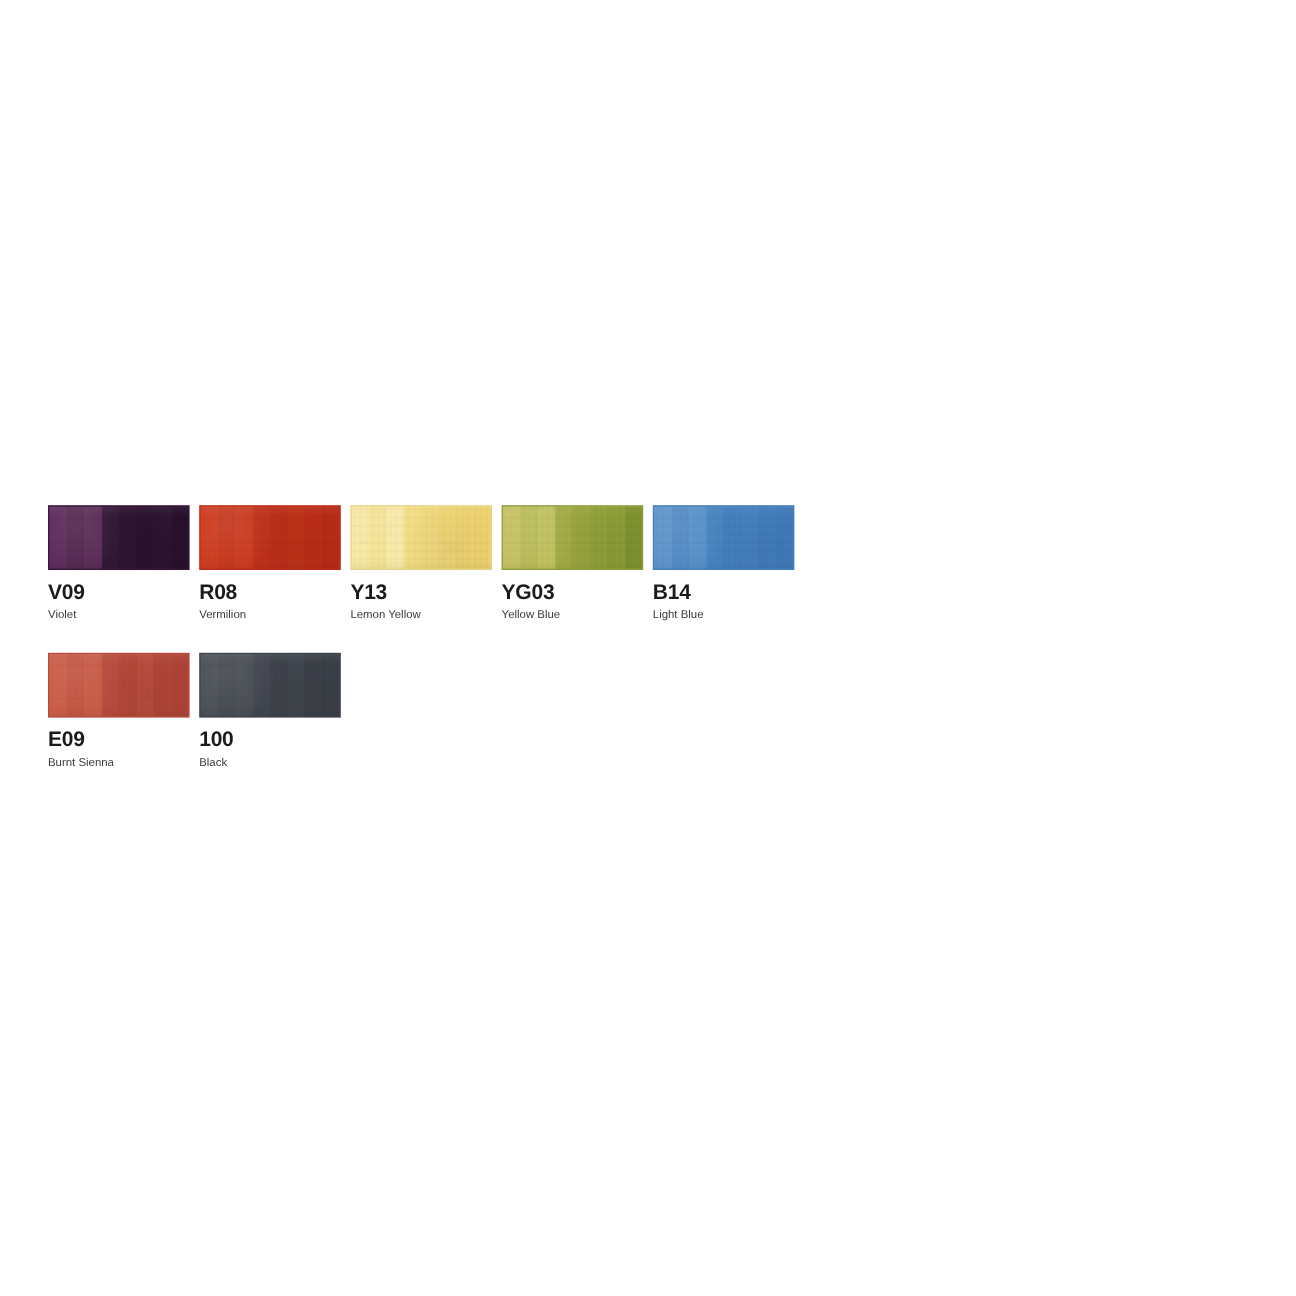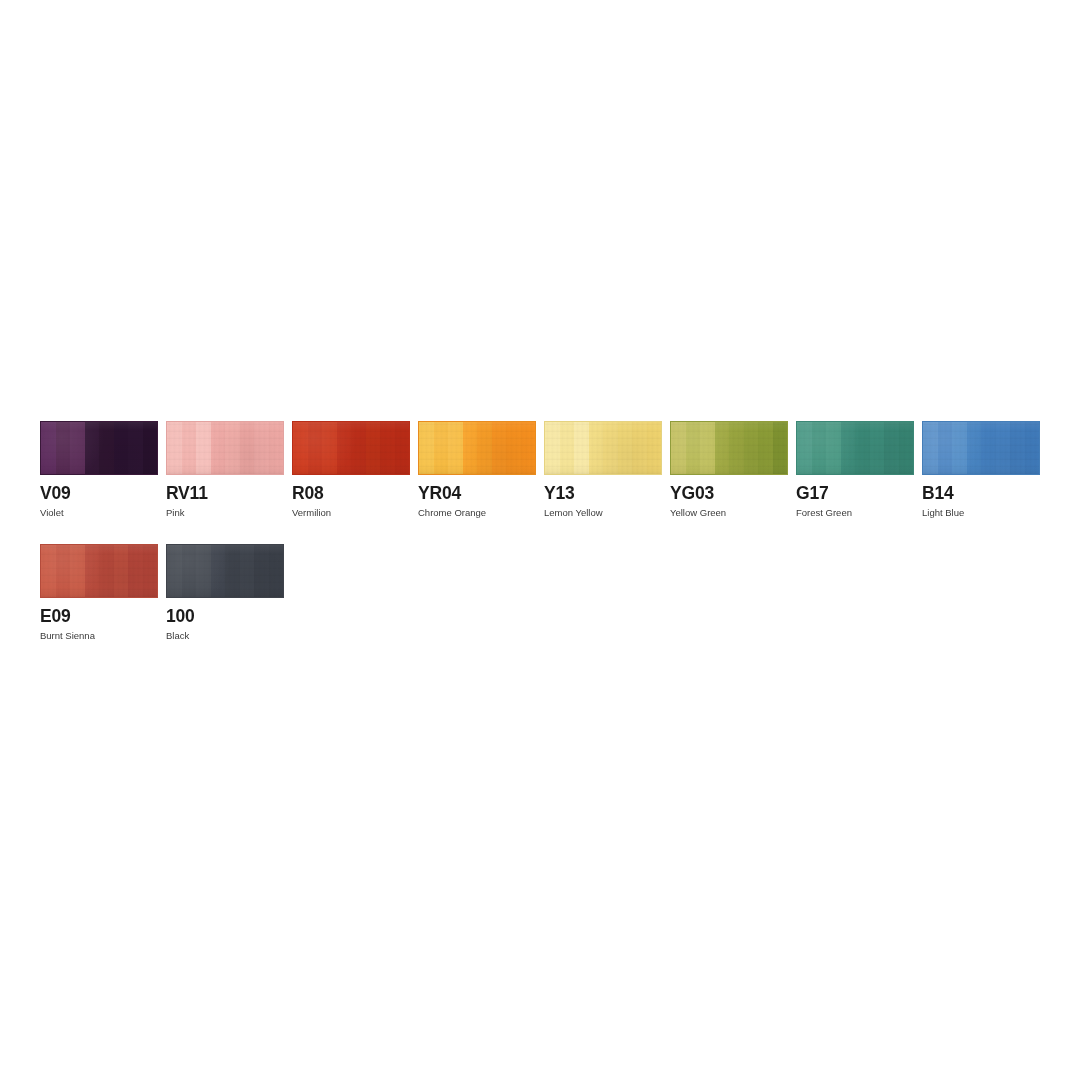--- a/index.html
+++ b/index.html
@@ -132,74 +132,38 @@
               <div class="band" style="background: rgb(44, 20, 50);"></div>
               <div class="band" style="background: rgb(39, 16, 44);"></div>
             </div>
             <div class="tex"></div>
             <div class="tex2"></div>
           </div>
           <div class="swatch-code">V09</div>
           <div class="swatch-name">Violet</div>
         </div>
         <div class="swatch-cell">
-          <div class="swatch-chip" style="background: rgb(241, 174, 171);">
-            <div class="band-layer">
-              <div class="band" style="background: rgb(245, 189, 184);"></div>
-              <div class="band" style="background: rgb(242, 178, 173);"></div>
-              <div class="band" style="background: rgb(246, 192, 187);"></div>
-              <div class="band" style="background: rgb(239, 169, 165);"></div>
-              <div class="band" style="background: rgb(241, 174, 169);"></div>
-              <div class="band" style="background: rgb(237, 166, 162);"></div>
-              <div class="band" style="background: rgb(240, 171, 167);"></div>
-              <div class="band" style="background: rgb(238, 168, 164);"></div>
-            </div>
-            <div class="tex"></div>
-            <div class="tex2"></div>
-          </div>
-          <div class="swatch-code">RV11</div>
-          <div class="swatch-name">Pink</div>
-        </div>
-        <div class="swatch-cell">
           <div class="swatch-chip" style="background: rgb(196, 49, 26);">
             <div class="band-layer">
               <div class="band" style="background: rgb(207, 58, 29);"></div>
               <div class="band" style="background: rgb(199, 54, 28);"></div>
               <div class="band" style="background: rgb(203, 58, 30);"></div>
               <div class="band" style="background: rgb(192, 48, 26);"></div>
               <div class="band" style="background: rgb(189, 46, 25);"></div>
               <div class="band" style="background: rgb(193, 50, 24);"></div>
               <div class="band" style="background: rgb(189, 45, 23);"></div>
               <div class="band" style="background: rgb(185, 43, 22);"></div>
             </div>
             <div class="tex"></div>
             <div class="tex2"></div>
           </div>
           <div class="swatch-code">R08</div>
           <div class="swatch-name">Vermilion</div>
         </div>
         <div class="swatch-cell">
-          <div class="swatch-chip" style="background: rgb(247, 148, 32);">
-            <div class="band-layer">
-              <div class="band" style="background: rgb(247, 195, 74);"></div>
-              <div class="band" style="background: rgb(246, 185, 60);"></div>
-              <div class="band" style="background: rgb(248, 190, 69);"></div>
-              <div class="band" style="background: rgb(249, 164, 43);"></div>
-              <div class="band" style="background: rgb(247, 157, 39);"></div>
-              <div class="band" style="background: rgb(248, 148, 34);"></div>
-              <div class="band" style="background: rgb(247, 145, 31);"></div>
-              <div class="band" style="background: rgb(246, 143, 30);"></div>
-            </div>
-            <div class="tex"></div>
-            <div class="tex2"></div>
-          </div>
-          <div class="swatch-code">YR04</div>
-          <div class="swatch-name">Chrome Orange</div>
-        </div>
-        <div class="swatch-cell">
           <div class="swatch-chip" style="background: rgb(244, 224, 138);">
             <div class="band-layer">
               <div class="band" style="background: rgb(247, 232, 163);"></div>
               <div class="band" style="background: rgb(245, 227, 148);"></div>
               <div class="band" style="background: rgb(248, 233, 166);"></div>
               <div class="band" style="background: rgb(243, 221, 132);"></div>
               <div class="band" style="background: rgb(242, 218, 126);"></div>
               <div class="band" style="background: rgb(241, 216, 119);"></div>
               <div class="band" style="background: rgb(240, 213, 114);"></div>
               <div class="band" style="background: rgb(239, 211, 110);"></div>
@@ -219,39 +183,21 @@
               <div class="band" style="background: rgb(162, 171, 68);"></div>
               <div class="band" style="background: rgb(154, 166, 63);"></div>
               <div class="band" style="background: rgb(147, 162, 59);"></div>
               <div class="band" style="background: rgb(141, 158, 55);"></div>
               <div class="band" style="background: rgb(127, 147, 48);"></div>
             </div>
             <div class="tex"></div>
             <div class="tex2"></div>
           </div>
           <div class="swatch-code">YG03</div>
-          <div class="swatch-name">Yellow Green</div>
-        </div>
-        <div class="swatch-cell">
-          <div class="swatch-chip" style="background: rgb(64, 144, 126);">
-            <div class="band-layer">
-              <div class="band" style="background: rgb(77, 155, 136);"></div>
-              <div class="band" style="background: rgb(68, 148, 127);"></div>
-              <div class="band" style="background: rgb(74, 153, 132);"></div>
-              <div class="band" style="background: rgb(61, 140, 122);"></div>
-              <div class="band" style="background: rgb(58, 137, 119);"></div>
-              <div class="band" style="background: rgb(61, 141, 123);"></div>
-              <div class="band" style="background: rgb(57, 134, 117);"></div>
-              <div class="band" style="background: rgb(54, 131, 113);"></div>
-            </div>
-            <div class="tex"></div>
-            <div class="tex2"></div>
-          </div>
-          <div class="swatch-code">G17</div>
-          <div class="swatch-name">Forest Green</div>
+          <div class="swatch-name">Yellow Blue</div>
         </div>
         <div class="swatch-cell">
           <div class="swatch-chip" style="background: rgb(74, 134, 196);">
             <div class="band-layer">
               <div class="band" style="background: rgb(93, 147, 203);"></div>
               <div class="band" style="background: rgb(81, 137, 197);"></div>
               <div class="band" style="background: rgb(86, 144, 201);"></div>
               <div class="band" style="background: rgb(71, 132, 194);"></div>
               <div class="band" style="background: rgb(68, 128, 192);"></div>
               <div class="band" style="background: rgb(70, 130, 194);"></div>

